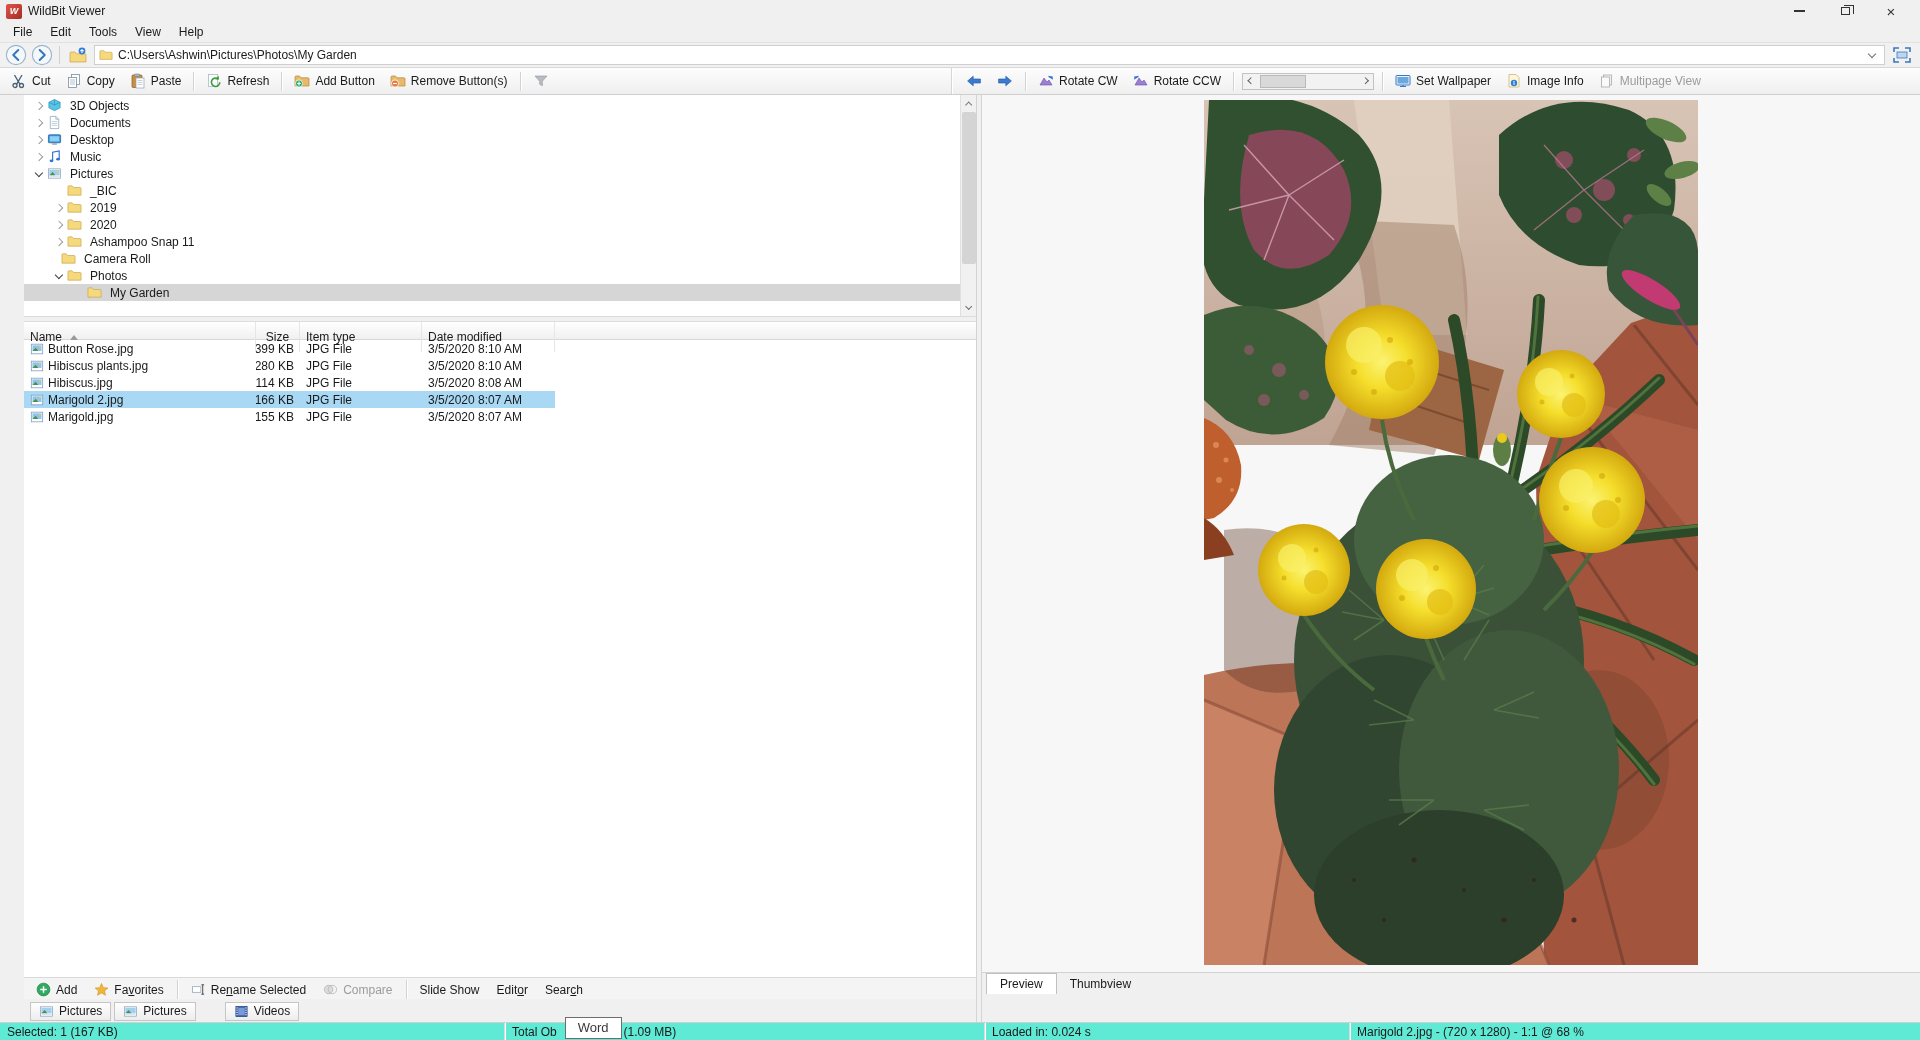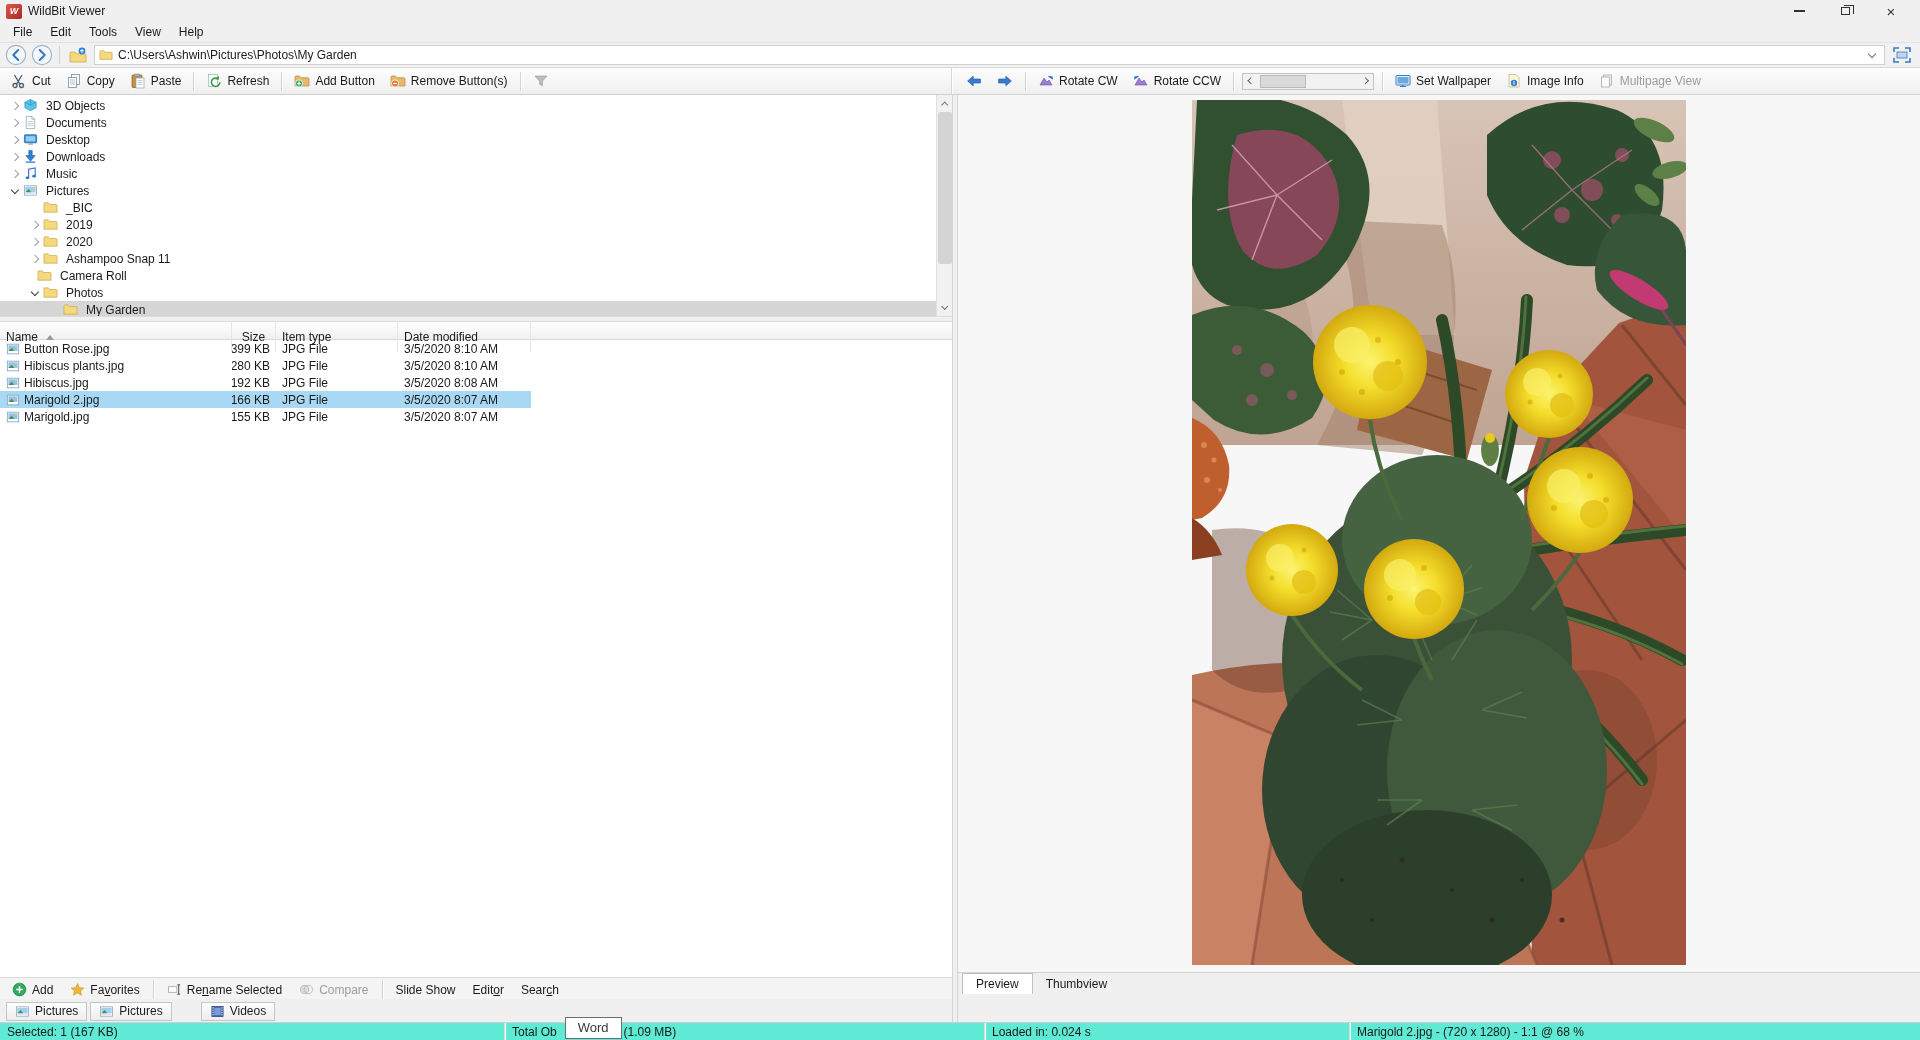--- a/index.html
+++ b/index.html
@@ -44,21 +44,21 @@
   .sep { width:1px; height:19px; background:#d2d2d2; margin:0 4px; box-shadow:1px 0 0 #fff; }
   .navarrow svg { width:19px; height:16px; display:block; }
   .hscroll { width:132px; height:17px; background:#f2f2f2; border:1px solid #c3c3c3; display:flex; align-items:center; margin:0 3px; }
   .hs-btn { width:15px; height:15px; display:flex; align-items:center; justify-content:center; }
   .hs-btn.left i { border:solid #606060; border-width:0 1.4px 1.4px 0; padding:2.2px; transform:rotate(135deg); }
   .hs-btn.right i { border:solid #606060; border-width:0 1.4px 1.4px 0; padding:2.2px; transform:rotate(-45deg); }
   .hs-track { flex:1; height:100%; position:relative; }
   .hs-thumb { position:absolute; left:2px; top:1px; width:46px; height:13px; background:#d9d9d9; border:1px solid #b9b9b9; }
 
   .main { display:flex; height:927px; }
-  .left-col { width:952px; display:flex; flex-direction:column; background:#eab308; }
+  .left-col { width:952px; display:flex; flex-direction:column; background:#eab308;margin-left:24px; }
   .tree { height:221px; position:relative; overflow:hidden; background:#fff; padding-top:2px; }
   .tree-row { height:17px; display:flex; align-items:center; white-space:nowrap; }
   .tree-row.selected { background:#d6d6d6; }
   .expander { width:17px; display:inline-flex; justify-content:center; align-items:center; flex:none; }
   .expander.collapsed i { border:solid #9a9a9a; border-width:0 1.4px 1.4px 0; padding:2.4px; transform:rotate(-45deg); }
   .expander.expanded i { border:solid #404040; border-width:0 1.5px 1.5px 0; padding:2.4px; transform:rotate(45deg); margin-top:-2px; }
   .ticon { width:20px; flex:none; display:inline-flex; }
   .ticon svg { width:15px; height:15px; }
   .tlabel { padding-left:3px; }
   .vscroll { position:absolute; right:0; top:0; bottom:0; width:16px; background:#f1f1f1; border-left:1px solid #e0e0e0; }
@@ -369,32 +369,20 @@
             </svg>
           </span>
           <span class="tlabel">Desktop</span>
         </div>
         <div class="tree-row" style="padding-left:6px">
           <span class="expander collapsed">
             <i></i>
           </span>
           <span class="ticon">
             <svg viewBox="0 0 16 16">
-              <path d="M6.2 1.5h3.6V7h3.2L8 13 3 7h3.2z" fill="#2f7fd6" stroke="#1d5fa0" stroke-width=".6"></path>
-              <path d="M3 14h10" stroke="#2f7fd6" stroke-width="1.4"></path>
-            </svg>
-          </span>
-          <span class="tlabel">Downloads</span>
-        </div>
-        <div class="tree-row" style="padding-left:6px">
-          <span class="expander collapsed">
-            <i></i>
-          </span>
-          <span class="ticon">
-            <svg viewBox="0 0 16 16">
               <path d="M6 12.5V3.5l7-1.5v8.5" fill="none" stroke="#2f6fd6" stroke-width="1.2"></path>
               <ellipse cx="4.8" cy="12.6" rx="2" ry="1.5" fill="#2f6fd6"></ellipse>
               <ellipse cx="11.8" cy="10.8" rx="2" ry="1.5" fill="#2f6fd6"></ellipse>
             </svg>
           </span>
           <span class="tlabel">Music</span>
         </div>
         <div class="tree-row" style="padding-left:6px">
           <span class="expander expanded">
             <i></i>
@@ -546,21 +534,21 @@
               <span class="icon">
                 <svg viewBox="0 0 16 16">
                   <rect x="1.5" y="2.5" width="13" height="11" fill="#fff" stroke="#7a9cc8" stroke-width=".9"></rect>
                   <rect x="2.8" y="3.8" width="10.4" height="6.4" fill="#8fc4e8"></rect>
                   <path d="M2.8 10.2 6.5 6.5l3 3.7z" fill="#4d8f4a"></path>
                   <circle cx="11.2" cy="5.6" r="1.1" fill="#f2c24e"></circle>
                 </svg>
               </span>
               <span>Hibiscus.jpg</span>
             </div>
-            <div class="fc num">192 KB</div>
+            <div class="fc num">114 KB</div>
             <div class="fc">JPG File</div>
             <div class="fc">3/5/2020 8:08 AM</div>
           </div>
           <div class="fl-grid file-row selected">
             <div class="fc">
               <span class="icon">
                 <svg viewBox="0 0 16 16">
                   <rect x="1.5" y="2.5" width="13" height="11" fill="#fff" stroke="#7a9cc8" stroke-width=".9"></rect>
                   <rect x="2.8" y="3.8" width="10.4" height="6.4" fill="#8fc4e8"></rect>
                   <path d="M2.8 10.2 6.5 6.5l3 3.7z" fill="#4d8f4a"></path>

